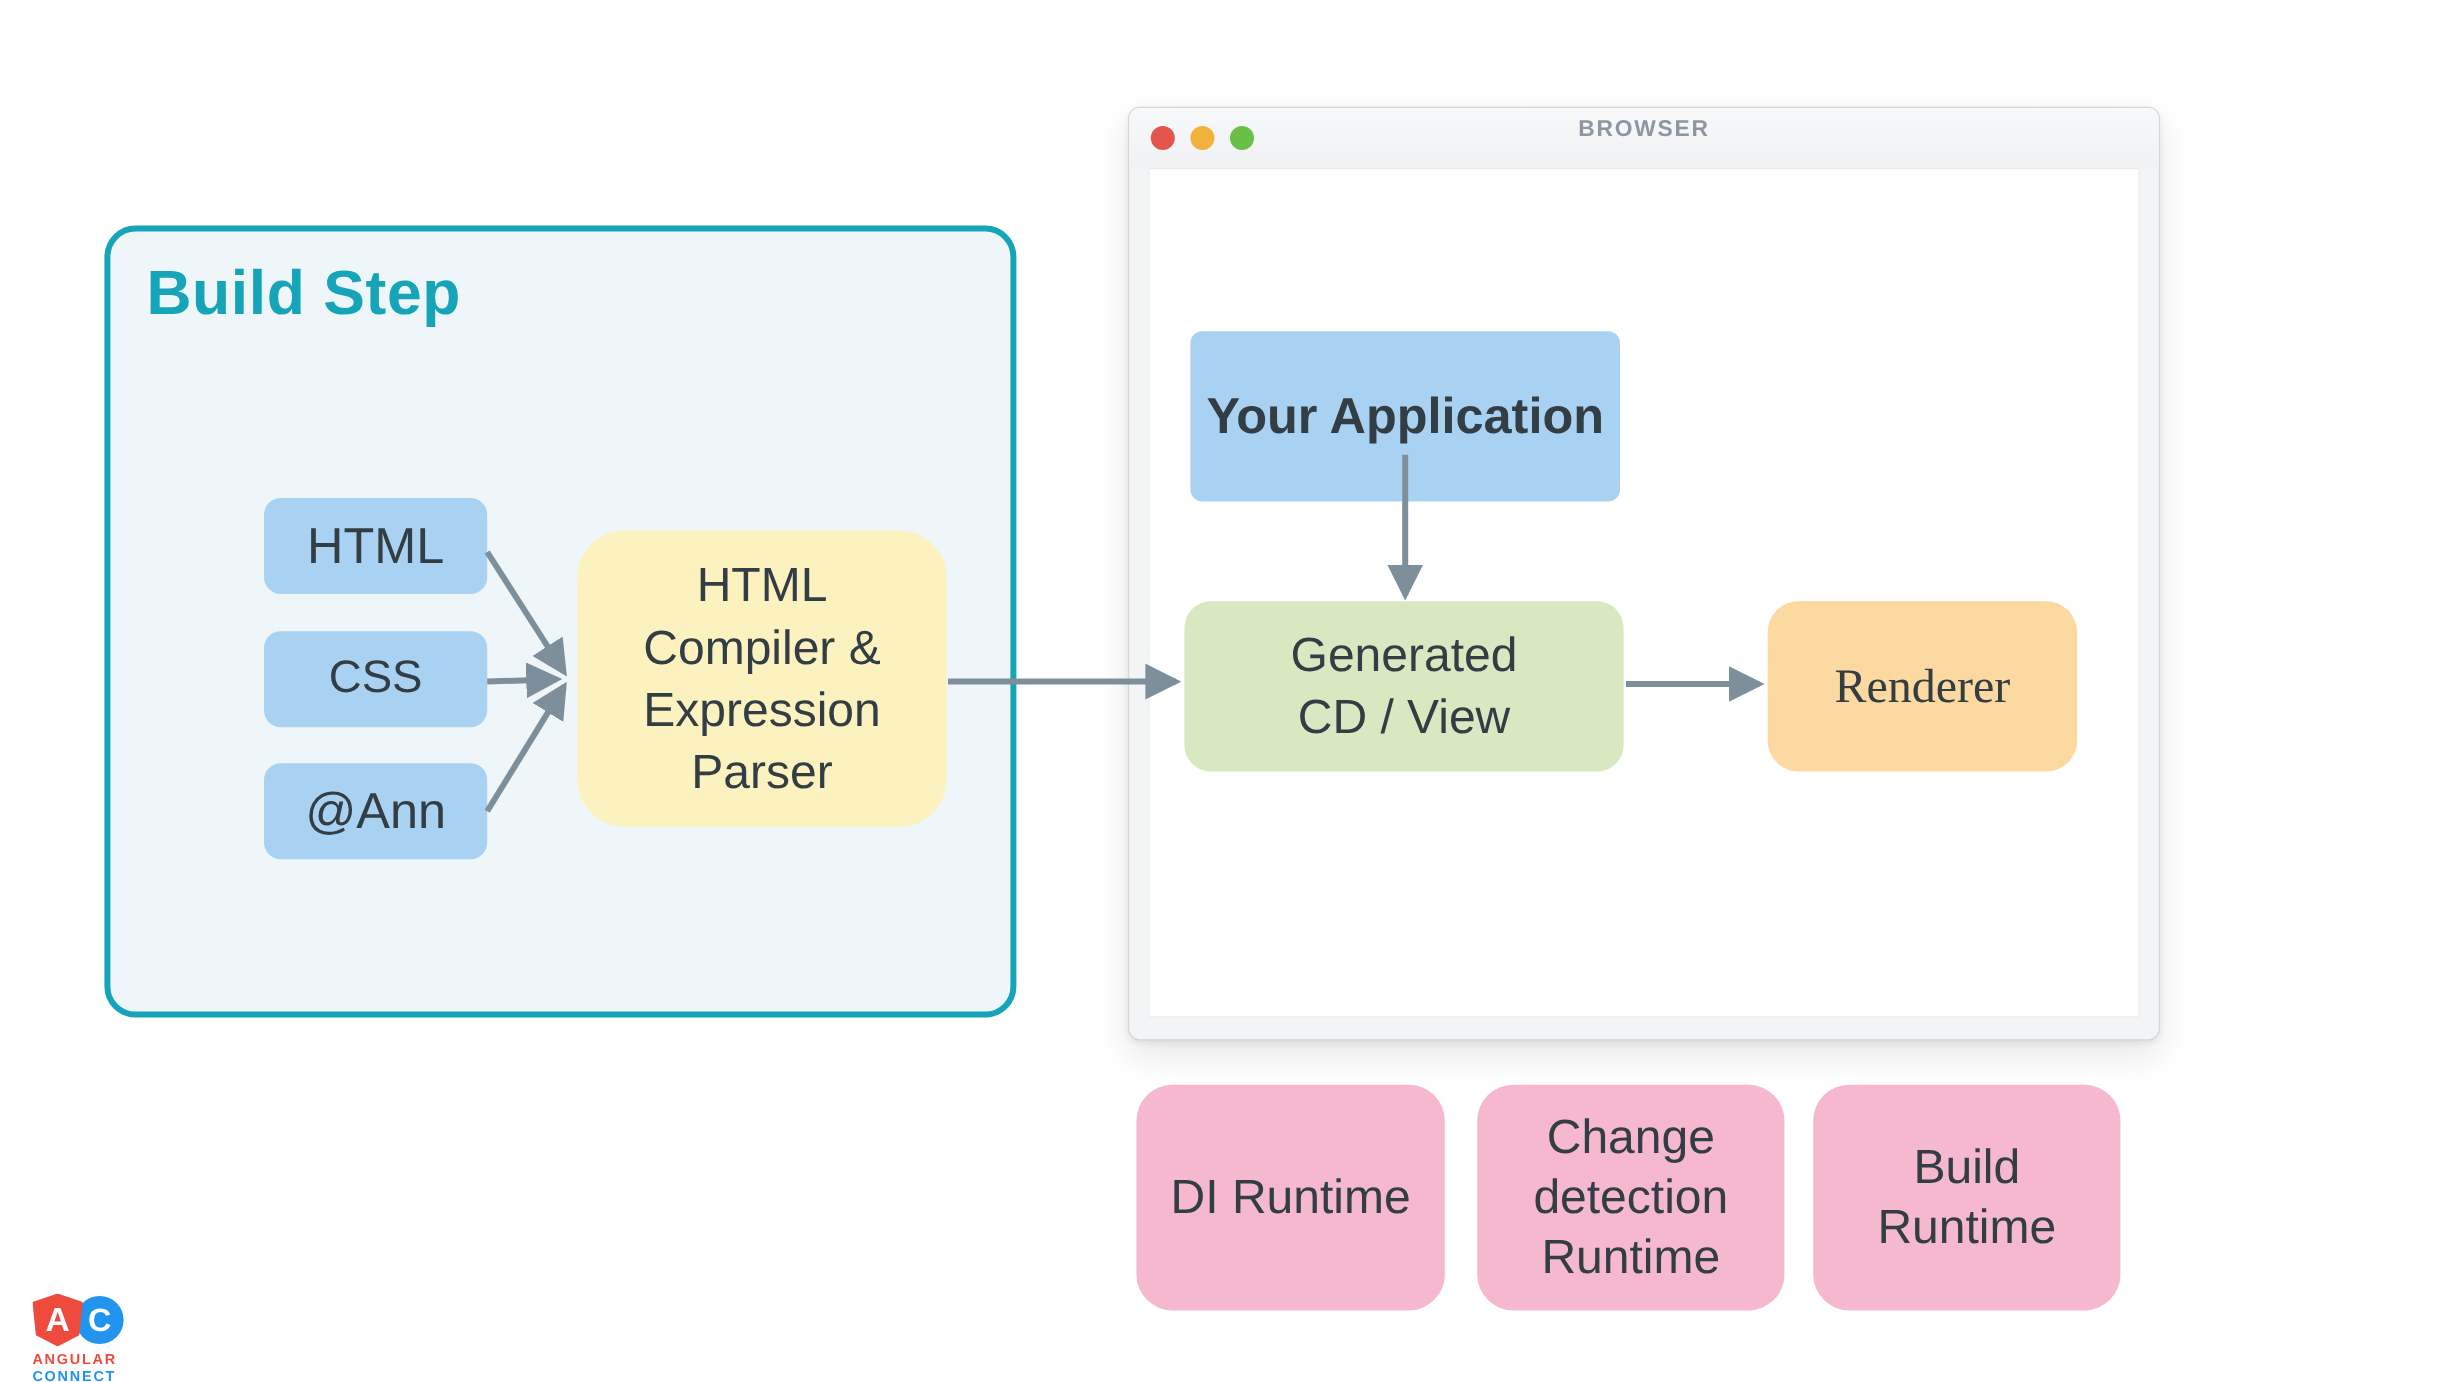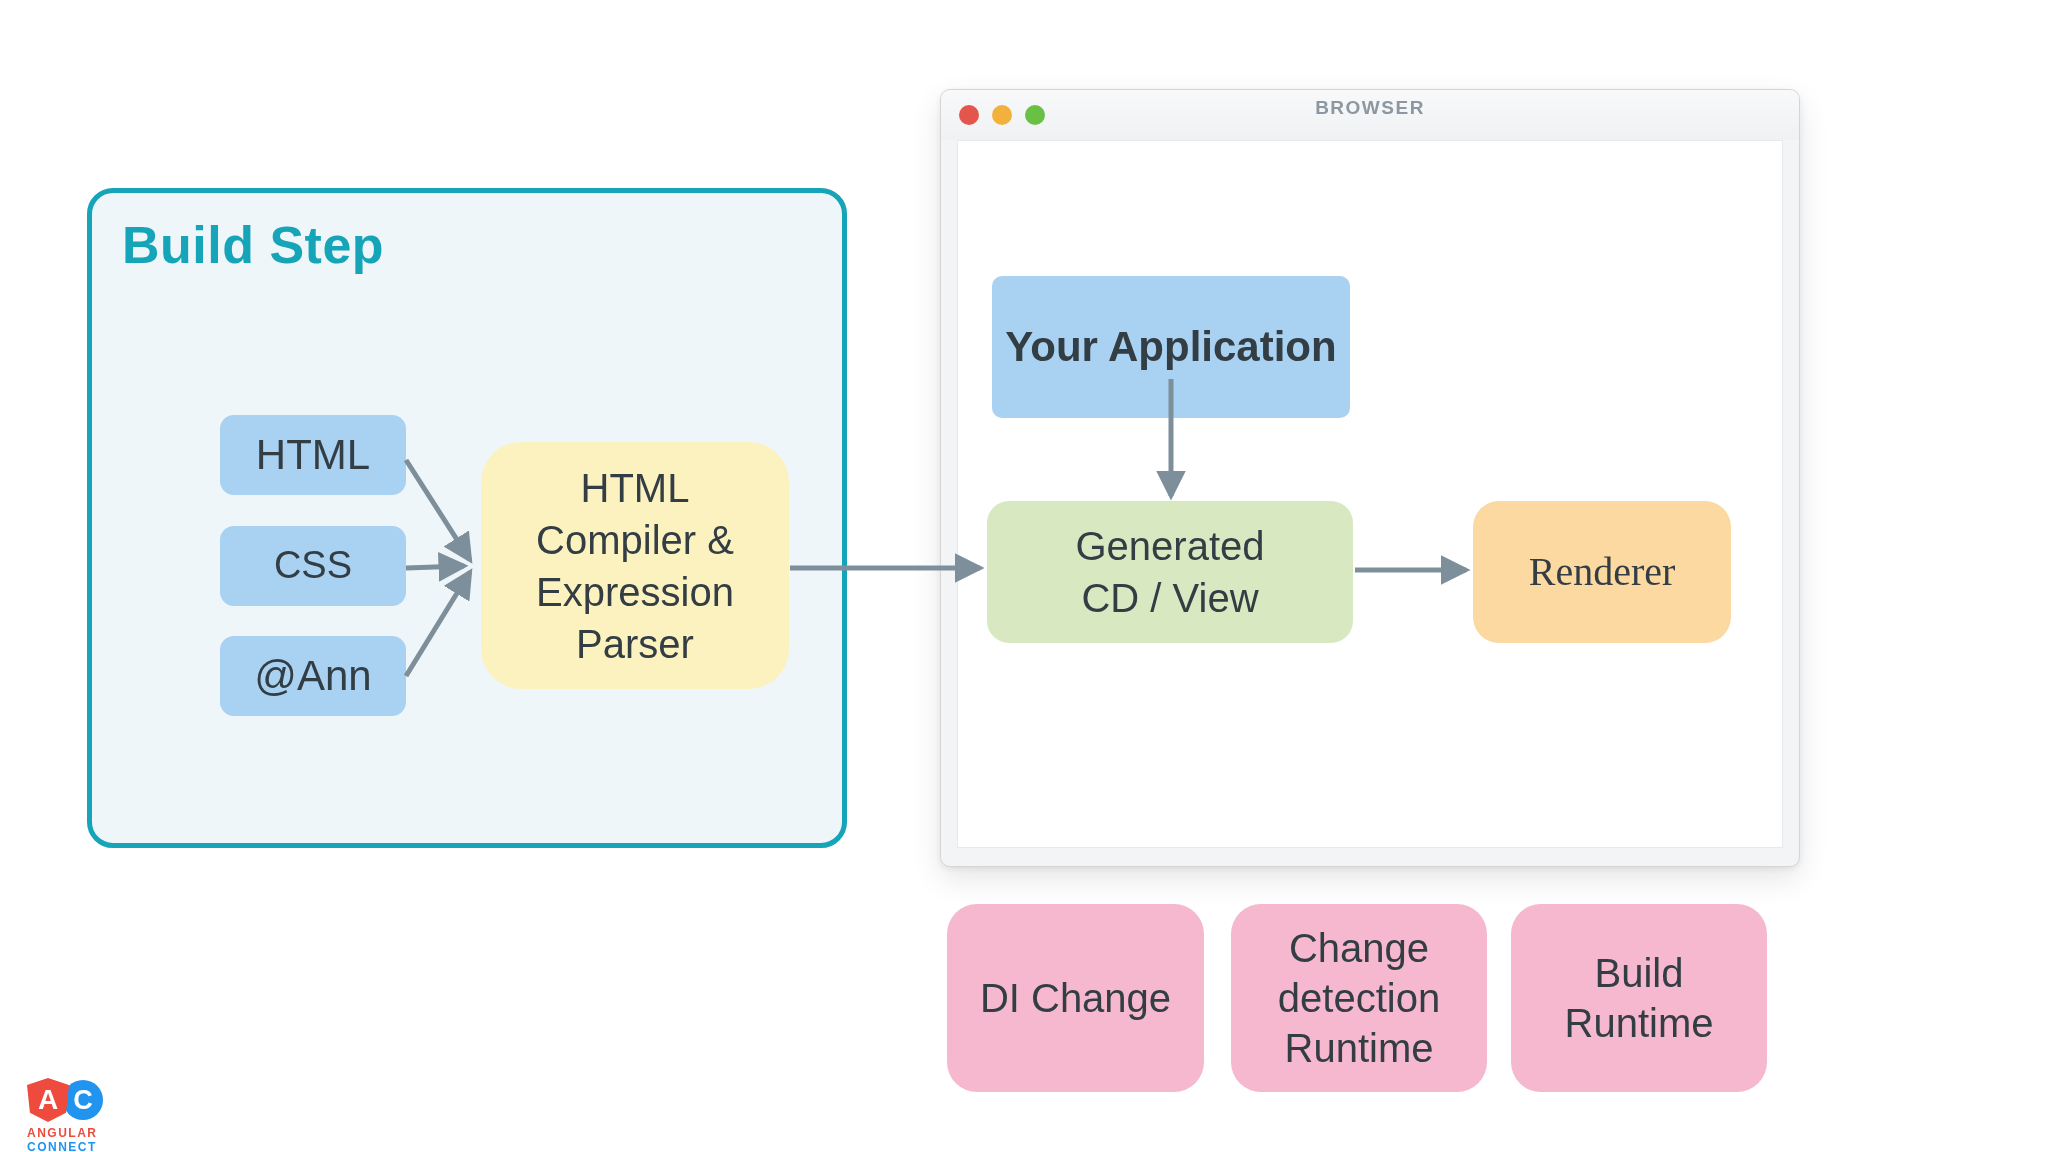--- a/index.html
+++ b/index.html
@@ -116,21 +116,21 @@
   </div>
   <div class="node node-generated">
     <span>Generated
 CD / View</span>
   </div>
   <div class="node node-renderer">
     <span>Renderer</span>
   </div>
 
   <div class="node node-runtime rt-di">
-    <span>DI Change</span>
+    <span>DI Runtime</span>
   </div>
   <div class="node node-runtime rt-cd">
     <span>Change
 detection
 Runtime</span>
   </div>
   <div class="node node-runtime rt-view">
     <span>Build
 Runtime</span>
   </div>

